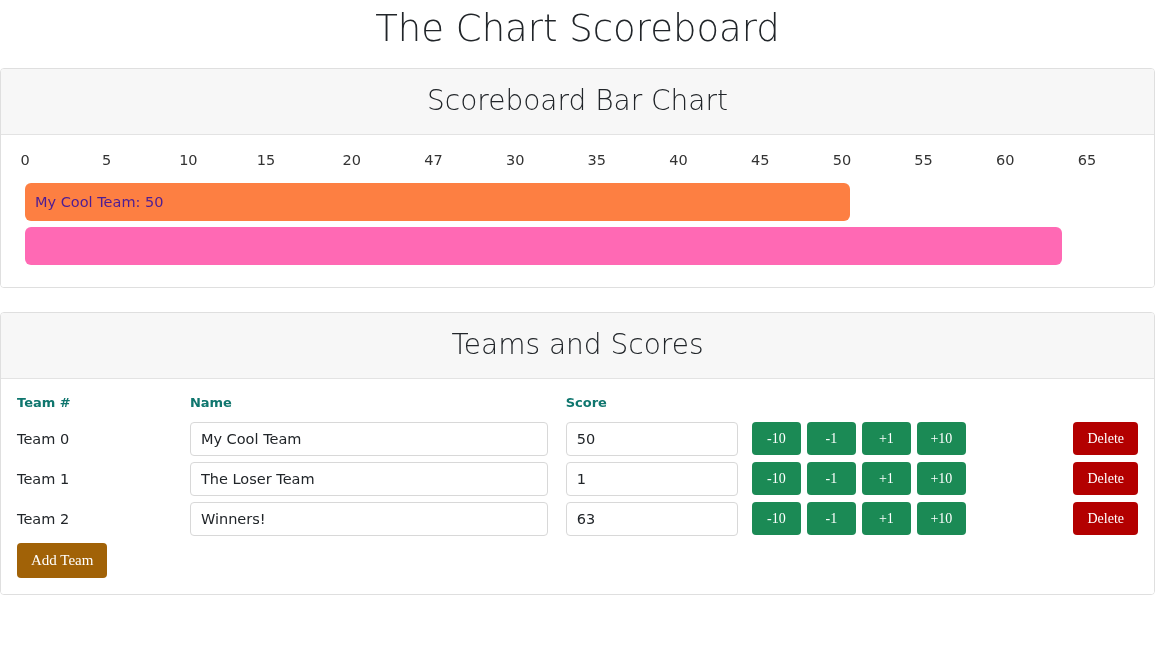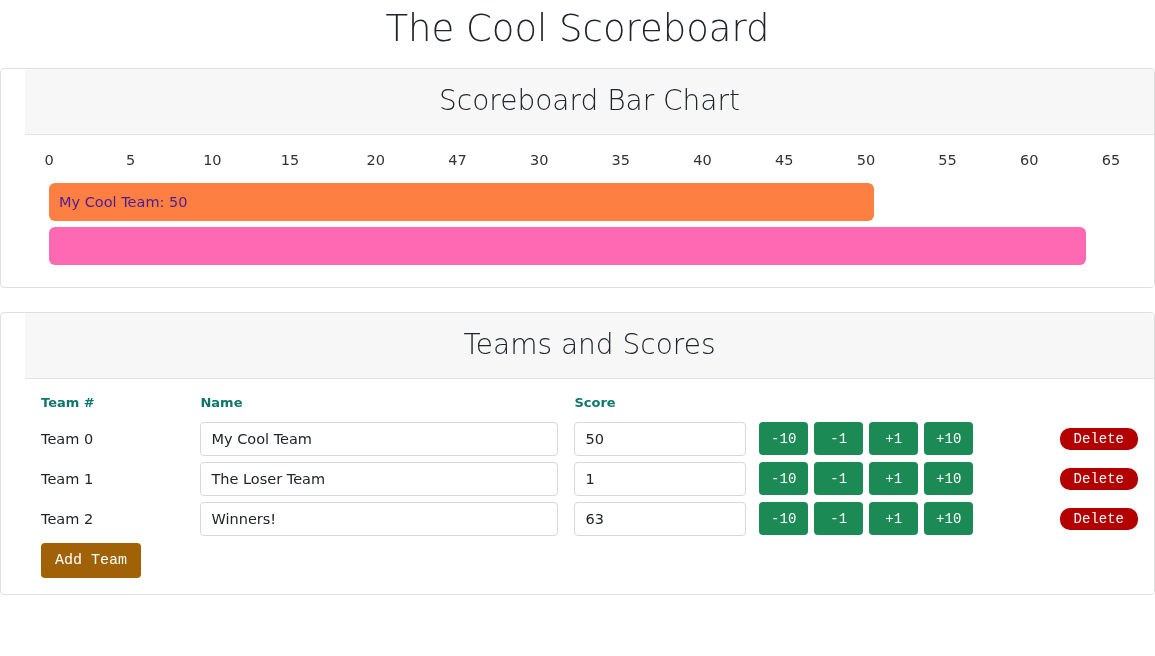--- a/index.html
+++ b/index.html
@@ -28,21 +28,20 @@
     letter-spacing: 0px;
   }
 
   
   .card {
     border: 1px solid #dfdfdf;
     border-radius: 4px;
     background: #ffffff;
     margin: 0 0 24px 0;
     width: 1155px;
-    padding-left: 24px;
   }
   .card-header {
     background: #f7f7f7;
     border-bottom: 1px solid #e3e3e3;
     padding: 15px 10px 16px 10px;
     text-align: center;
     border-radius: 3px 3px 0 0;
   }
   .card-header-title {
     font-size: 28px;
@@ -144,55 +143,54 @@
     font-size: 14.5px;
     font-family: inherit;
     color: #212529;
     border: 1px solid #d8d8d8;
     border-radius: 4px;
     background: #ffffff;
     outline: none;
   }
 
   .btn {
-    font-family: Liberation Mono, monospace;
+    font-family: Liberation Serif, serif;
     font-size: 14px;
     border: none;
     border-radius: 4px;
     color: #ffffff;
     cursor: pointer;
     padding: 0;
     line-height: 1;
   }
   .btn-score {
     background: #1b8a55;
     height: 33px;
     min-width: 49px;
     padding: 0 11px;
     margin-right: 6px;
   }
   .btn-delete {
     background: #b30000;
-    height: 22px;
+    height: 33px;
     padding: 0 14px;
-    border-radius: 10px;
   }
   .btn-add {
     background: #a16207;
     height: 35px;
     padding: 0 14px;
     font-size: 15px;
     margin-top: 4px;
   }
   .btn-group { display: flex; align-items: center; }
 </style>
 </head>
 <body>
 
-<h1 class="page-title">The Cool Scoreboard</h1>
+<h1 class="page-title">The Chart Scoreboard</h1>
 
 <section class="card">
   <div class="card-header">
     <div class="card-header-title">Scoreboard Bar Chart</div>
   </div>
   <div class="card-body">
     <div class="chart-area">
       <div class="axis" id="axis">
           <span class="tick" style="left: 8px;">0</span>
           <span class="tick" style="left: 89.6912px;">5</span>

